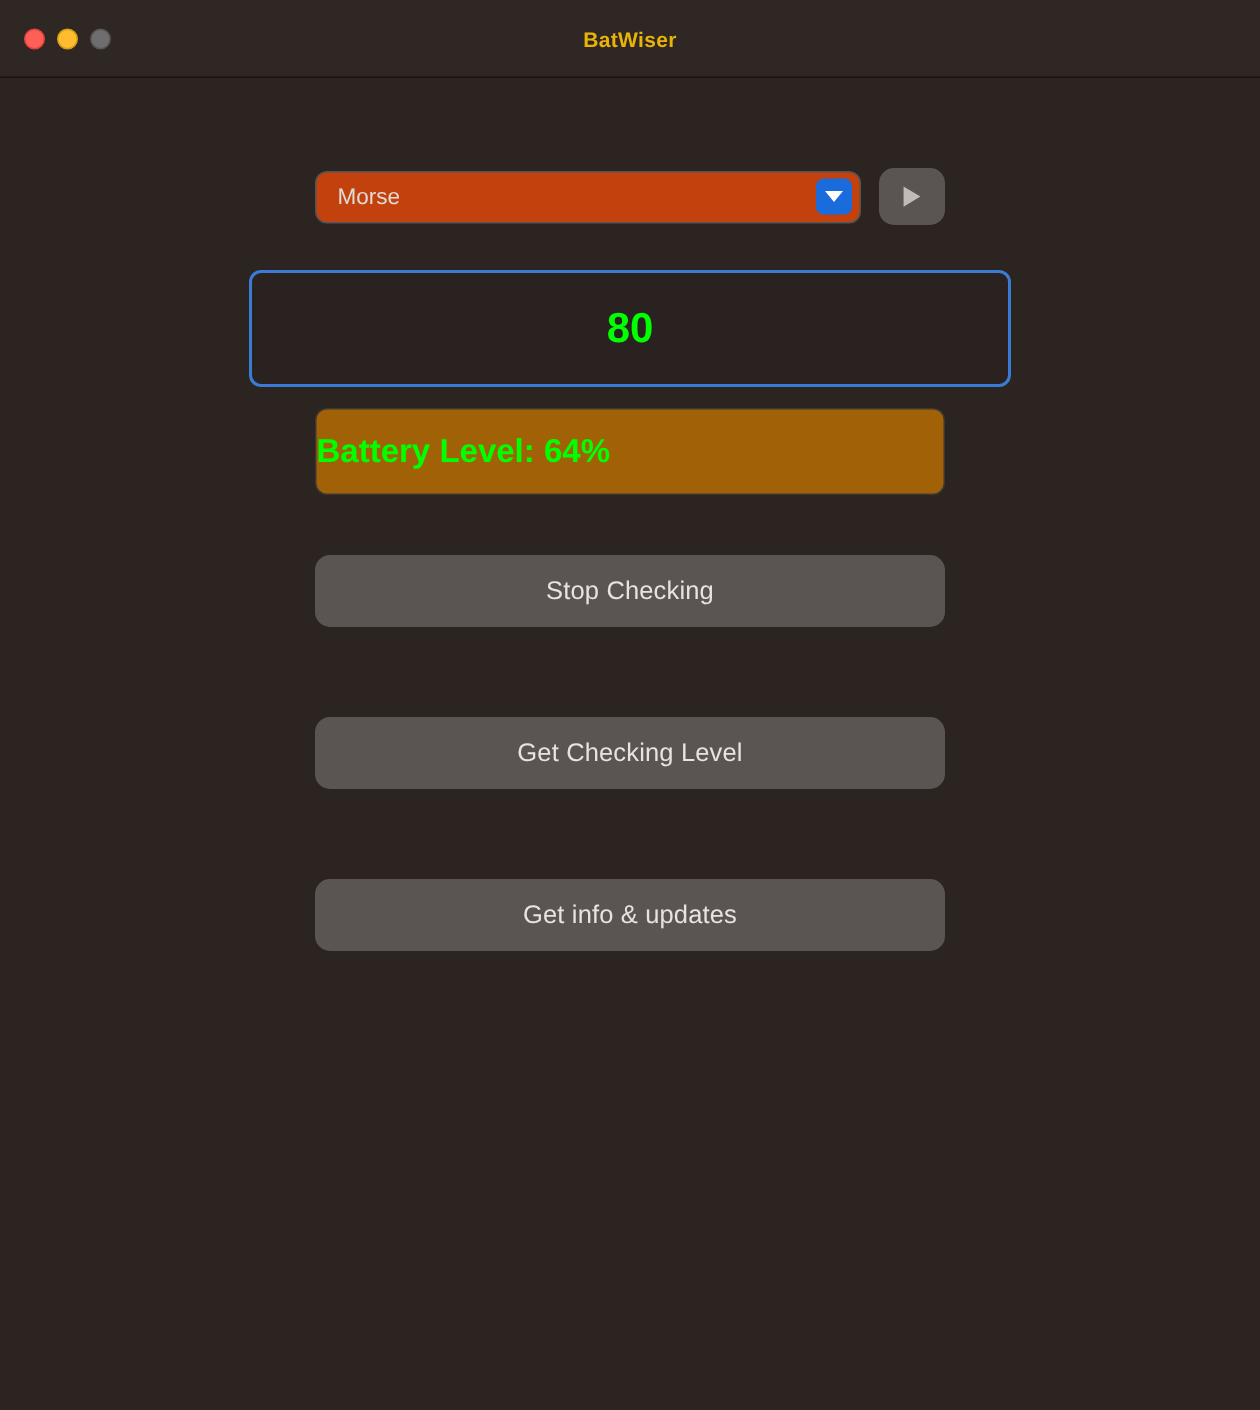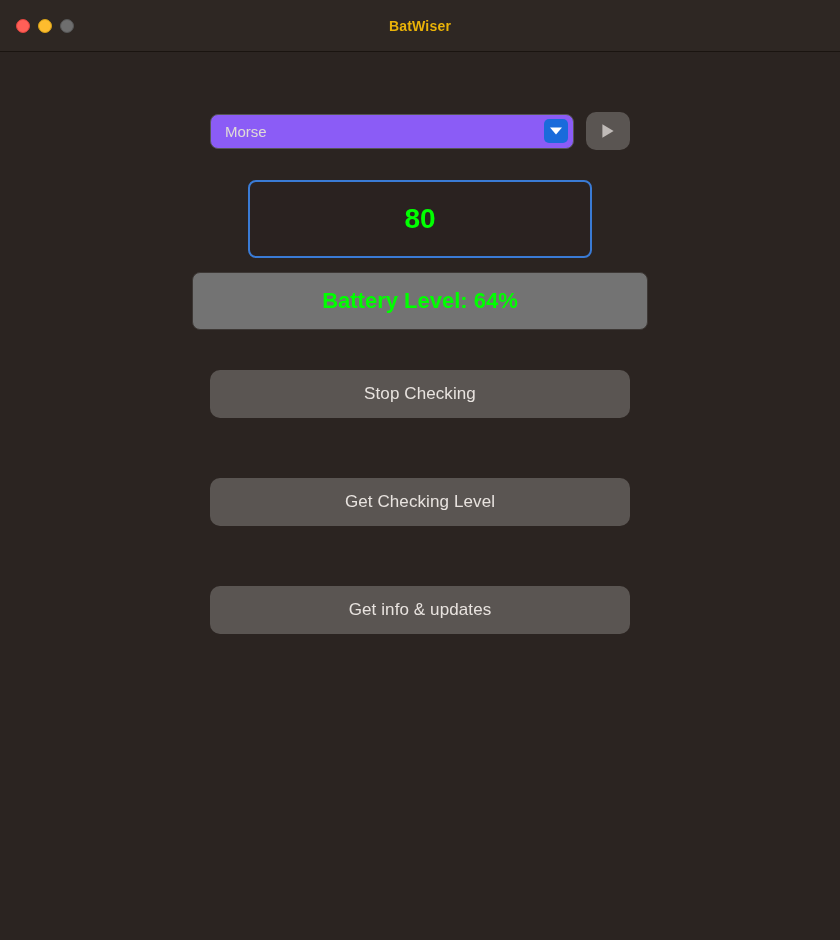--- a/index.html
+++ b/index.html
@@ -88,21 +88,21 @@
     }
 
     .dropdown-container {
       flex: 1;
       position: relative;
     }
 
     .dropdown-select {
       width: 100%;
       padding: 8px 36px 8px 14px;
-      background: #8b5cf6;
+      background: #c2410c;
       border: 1px solid #555;
       border-radius: 8px;
       color: #e0dbd7;
       font-size: 15px;
       appearance: none;
       -webkit-appearance: none;
       cursor: pointer;
       outline: none;
     }
 
@@ -141,43 +141,42 @@
     }
 
     .play-button svg {
       width: 18px;
       height: 18px;
       fill: #c0bbb8;
     }
 
     
     .number-input {
-      width: 344px;
+      width: 508px;
       height: 78px;
       background: #2a2220;
       border: 2px solid #3a7bd5;
       border-radius: 8px;
       color: #00ff00;
       font-size: 28px;
       font-weight: 600;
       text-align: center;
       outline: none;
       margin-bottom: 14px;
     }
 
     
     .battery-display {
-      width: 456px;
+      width: 420px;
       height: 58px;
-      background: #737373;
+      background: #a16207;
       border: 1px solid #3d3835;
       border-radius: 8px;
       display: flex;
       align-items: center;
-      justify-content: center;
       margin-bottom: 40px;
     }
 
     .battery-text {
       color: #00ff00;
       font-size: 22px;
       font-weight: 700;
     }
 
     

